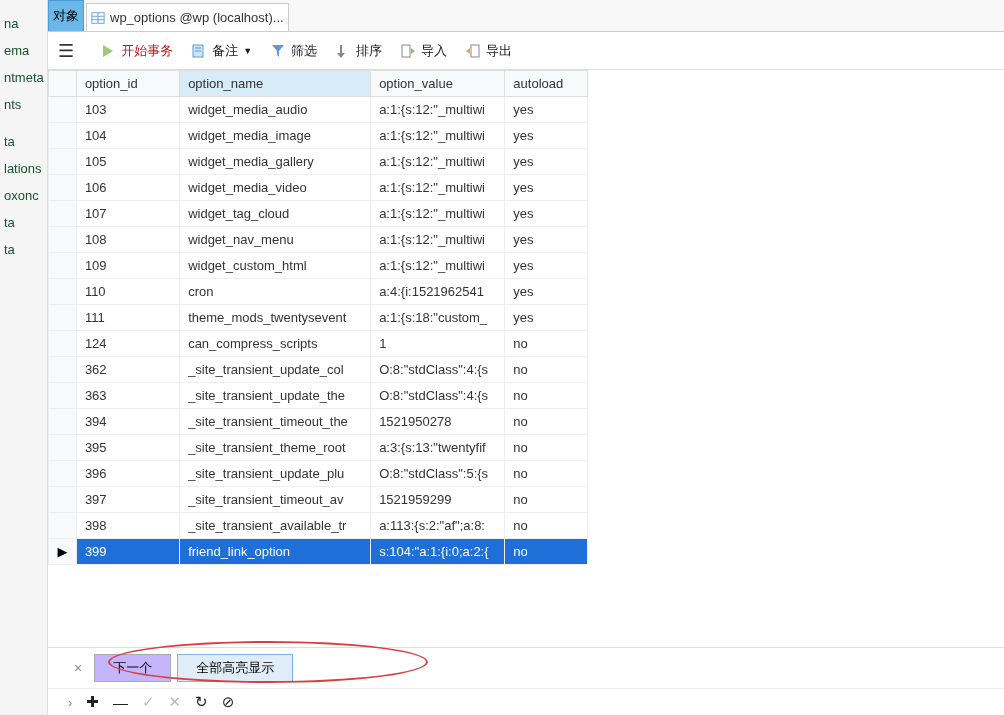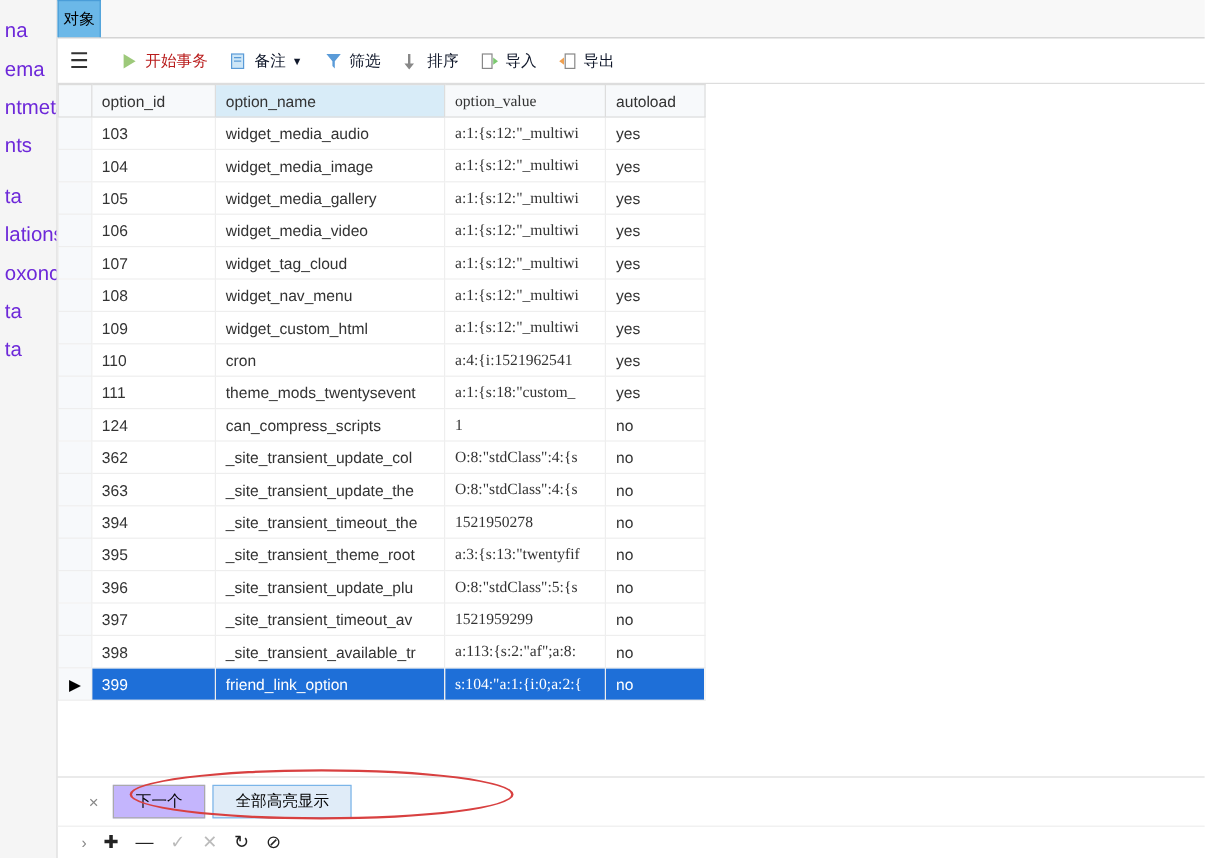--- a/index.html
+++ b/index.html
@@ -1,18 +1,18 @@
 <!DOCTYPE html>
 <html><head>
   <meta charset="utf-8">
   <style>
     * { box-sizing: border-box; margin: 0; padding: 0; }
     body { font-family: "Microsoft YaHei", Arial, sans-serif; font-size: 13px; color: #333; background: #fff; overflow: hidden; }
     .container { display: flex; width: 1004px; height: 715px; }
-    .sidebar { width: 48px; background: #f5f5f5; border-right: 1px solid #ddd; padding-top: 10px; font-size: 17px; color: #6d28d9; }
+    .sidebar { width: 48px; background: #f5f5f5; border-right: 1px solid #ddd; padding-top: 10px; font-size: 13px; color: #14532d; }
     .sidebar-item { padding: 6px 4px; overflow: hidden; white-space: nowrap; cursor: pointer; }
     .main { flex: 1; display: flex; flex-direction: column; }
     .tabs { display: flex; height: 32px; border-bottom: 1px solid #ccc; background: #f8f8f8; align-items: flex-end; }
     .tab { padding: 6px 4px; border: 1px solid #ccc; border-bottom: none; margin-right: 2px; background: #fff; font-size: 13px; cursor: pointer; display: flex; align-items: center; gap: 5px; }
     .tab.active { background: #6bb8e8; color: #000; border-color: #4a9dd8; }
     .tab-icon { width: 14px; height: 14px; display: inline-block; }
     .toolbar { display: flex; align-items: center; height: 38px; padding: 0 10px; border-bottom: 1px solid #ddd; gap: 18px; }
     .toolbar-btn { display: flex; align-items: center; gap: 5px; cursor: pointer; font-size: 13px; color: #0f172a; }
     .toolbar-icon { width: 16px; height: 16px; display: inline-block; }
     .hamburger { font-size: 18px; cursor: pointer; margin-right: 8px; }
@@ -20,21 +20,21 @@
     table { border-collapse: collapse; width: 540px; }
     th { text-align: left; padding: 5px 8px; border: 1px solid #ddd; background: #f7f9fb; font-weight: normal; font-size: 13px; cursor: pointer; }
     th.active-col { background: #d8ecf8; }
     td { padding: 5px 8px; border: 1px solid #eee; font-size: 13px; white-space: nowrap; overflow: hidden; text-overflow: clip; }
     tr.selected td { background: #1e6fd8; color: #fff; }
     tr.selected td.sel-name { background: #1e6fd8; }
     .row-indicator { width: 14px; text-align: center; color: #333; background: #f7f9fb; }
     tr.selected .row-indicator { background: #f7f9fb; color: #000; }
     .col-id { width: 100px; }
     .col-name { width: 185px; }
-    .col-value { width: 130px; font-family: Liberation Serif, serif; }
+    .col-value { width: 130px; }
     .col-auto { width: 80px; }
     .search-bar { display: flex; align-items: center; padding: 6px 20px; gap: 6px; border-top: 1px solid #ddd; }
     .search-close { color: #888; cursor: pointer; font-size: 14px; padding: 0 6px; }
     .search-input-wrap { flex: 1; position: relative; display: flex; align-items: center; border: 1px solid #aaa; padding: 3px 6px; background: #fff; }
     .search-icon { margin-right: 4px; color: #666; }
     .search-input { border: none; outline: none; flex: 1; font-size: 13px; }
     .search-dropdown { color: #666; cursor: pointer; padding: 0 4px; }
     .btn { padding: 4px 18px; border: 1px solid #aaa; background: #c4b5fd; cursor: pointer; font-size: 13px; }
     .btn.highlight { background: #e0ecf8; border-color: #7bb5e8; }
     .bottom-toolbar { display: flex; align-items: center; padding: 4px 20px; gap: 14px; border-top: 1px solid #eee; }
@@ -58,20 +58,31 @@
         <div class="sidebar-item">oxonc</div>
         <div class="sidebar-item">ta</div>
         <div class="sidebar-item">ta</div>
       </div>
   </div>
   <div class="main">
     <div class="tabs">
       <div class="tab active">
         <span>对象</span>
       </div>
+      <div class="tab">
+        <span class="tab-icon">
+          <svg viewBox="0 0 16 16">
+              <rect x="1" y="2" width="14" height="12" fill="none" stroke="#5a9bd8" stroke-width="1"></rect>
+              <line x1="1" y1="6" x2="15" y2="6" stroke="#5a9bd8"></line>
+              <line x1="1" y1="10" x2="15" y2="10" stroke="#5a9bd8"></line>
+              <line x1="8" y1="2" x2="8" y2="14" stroke="#5a9bd8"></line>
+            </svg>
+        </span>
+        <span>wp_options @wp (localhost)...</span>
+      </div>
     </div>
 
     <div class="toolbar">
       <span class="hamburger">☰</span>
       <span class="toolbar-btn" style="color:#b91c1c;">
         <span class="toolbar-icon"><svg viewBox="0 0 16 16">
               <polygon points="3,2 13,8 3,14" fill="#9dc97a"></polygon>
             </svg></span>
         <span>开始事务</span>
       </span>

